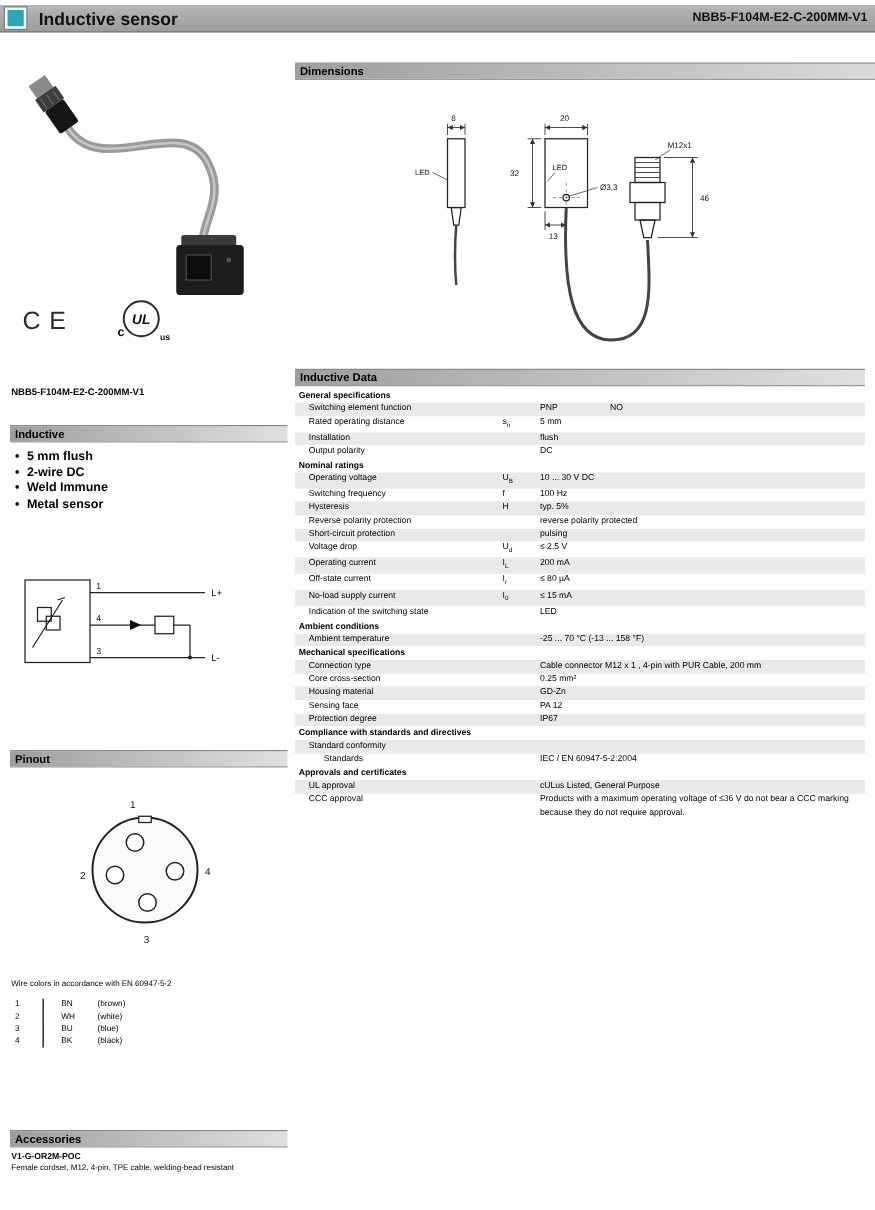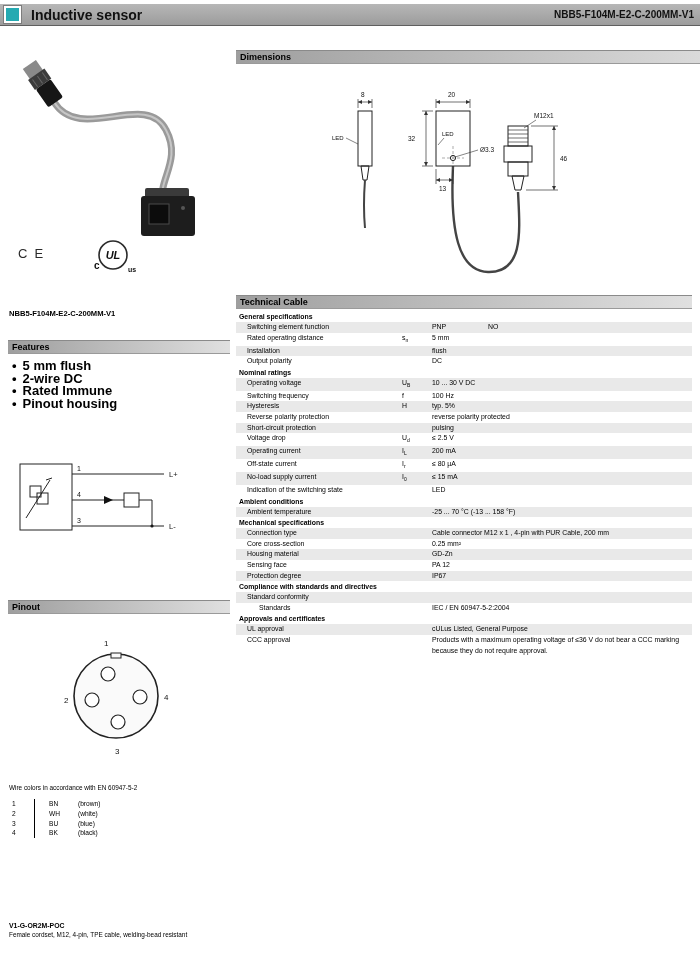--- a/index.html
+++ b/index.html
@@ -29,26 +29,26 @@
   .secbar {
     position:absolute; height:14px;
     background:linear-gradient(to right,#9e9e9e,#e0e0e0);
     border-top:1px solid #8a8a8a; border-bottom:1px solid #9a9a9a;
     display:flex; align-items:center;
     font-weight:bold; font-size:9px; padding-left:4px; color:#000;
   }
 
   
   #photo-svg { position:absolute; left:8px; top:32px; }
-  #ce-mark { position:absolute; left:18px; top:246px; font-size:13px; letter-spacing:7px; color:#2a2a2a; }
+  #ce-mark { position:absolute; left:18px; top:246px; font-size:20px; letter-spacing:7px; color:#2a2a2a; }
   #ul-mark { position:absolute; left:88px; top:236px; }
 
   #model-value { position:absolute; left:9px; top:309px; font-weight:bold; font-size:7.6px; }
 
-  #features-list { position:absolute; left:12px; top:360px; font-size:13px; font-weight:bold; }
+  #features-list { position:absolute; left:12px; top:360px; font-size:10px; font-weight:bold; }
   .feature-item { line-height:12.5px; display:flex; }
   .feature-item::before { content:"•"; margin-right:6px; }
 
   #connection-svg { position:absolute; left:12px; top:448px; }
   #pinout-svg { position:absolute; left:38px; top:620px; }
 
   #wire-note { position:absolute; left:9px; top:784px; font-size:6.4px; }
   #wire-table { position:absolute; left:12px; top:799px; font-size:6.6px; }
   .wire-row { display:flex; line-height:9.8px; }
   .wire-pin { width:22px; }
@@ -111,33 +111,33 @@
   <div id="ce-mark">CE</div>
   <svg id="ul-mark" width="52" height="42" viewBox="0 0 52 42">
     <circle cx="25" cy="19" r="14" fill="none" stroke="#2a2a2a" stroke-width="1.6"></circle>
     <text x="25" y="23" font-size="11" font-weight="bold" font-style="italic" text-anchor="middle">UL</text>
     <text x="6" y="33" font-size="10" font-weight="bold">c</text>
     <text x="40" y="36" font-size="7" font-weight="bold">us</text>
   </svg>
 
   <div id="model-value">NBB5-F104M-E2-C-200MM-V1</div>
 
-  <div class="secbar" style="left:8px; top:340px; width:222px;">Features</div>
+  <div class="secbar" style="left:8px; top:340px; width:222px;">Inductive</div>
   <div id="features-list">
       <div class="feature-item">
         <span>5 mm flush</span>
       </div>
       <div class="feature-item">
         <span>2-wire DC</span>
       </div>
       <div class="feature-item">
-        <span>Rated Immune</span>
+        <span>Weld Immune</span>
       </div>
       <div class="feature-item">
-        <span>Pinout housing</span>
+        <span>Metal sensor</span>
       </div>
     </div>
 
   <svg id="connection-svg" width="205" height="105" viewBox="0 0 205 105">
     <rect x="8" y="16" width="52" height="66" class="drawline"></rect>
     <rect x="18" y="38" width="11" height="11" class="drawline"></rect>
     <rect x="25" y="45" width="11" height="11" class="drawline"></rect>
     <line x1="14" y1="70" x2="38" y2="32" class="drawline"></line>
     <line x1="34" y1="32" x2="40" y2="30" class="drawline"></line>
 
@@ -189,20 +189,21 @@
         <span class="wire-code">BU</span>
         <span class="wire-name">(blue)</span>
       </div>
       <div class="wire-row">
         <span class="wire-pin">4</span>
         <span class="wire-code">BK</span>
         <span class="wire-name">(black)</span>
       </div>
     </div>
 
+  <div class="secbar" style="left:8px; top:904px; width:222px;">Accessories</div>
   <div id="acc-name">V1-G-OR2M-POC</div>
   <div id="acc-desc">Female cordset, M12, 4-pin, TPE cable, welding-bead resistant</div>
 
   <div class="secbar" style="left:236px; top:50px; width:512px;">Dimensions</div>
   <svg id="dims-svg" width="456" height="226" viewBox="0 0 456 226">
     <defs>
       <marker id="ar" markerWidth="7" markerHeight="7" refX="6" refY="3" orient="auto-start-reverse">
         <path d="M0,0 L6,3 L0,6 Z" fill="#333"></path>
       </marker>
     </defs>
@@ -256,21 +257,21 @@
     </g>
     <text x="298" y="52" font-size="6.5">M12x1</text>
     <line x1="300" y1="54" x2="288" y2="62" class="leader"></line>
 
     <line x1="295" y1="60" x2="322" y2="60" class="dimline"></line>
     <line x1="290" y1="124" x2="322" y2="124" class="dimline"></line>
     <line x1="318" y1="60" x2="318" y2="124" class="dimline" marker-start="url(#ar)" marker-end="url(#ar)"></line>
     <text x="324" y="95" font-size="6.5">46</text>
   </svg>
 
-  <div class="secbar" style="left:236px; top:295px; width:456px;">Technical Cable</div>
+  <div class="secbar" style="left:236px; top:295px; width:456px;">Inductive Data</div>
   <div id="tech-table">
       <div class="td-sec">General specifications</div>
       <div class="td-row shaded">
         <div class="td-label">Switching element function</div>
         <div class="td-sym"></div>
         <div class="td-val">
           <span class="v1">PNP</span>
           <span class="v2">NO</span>
         </div>
       </div>

